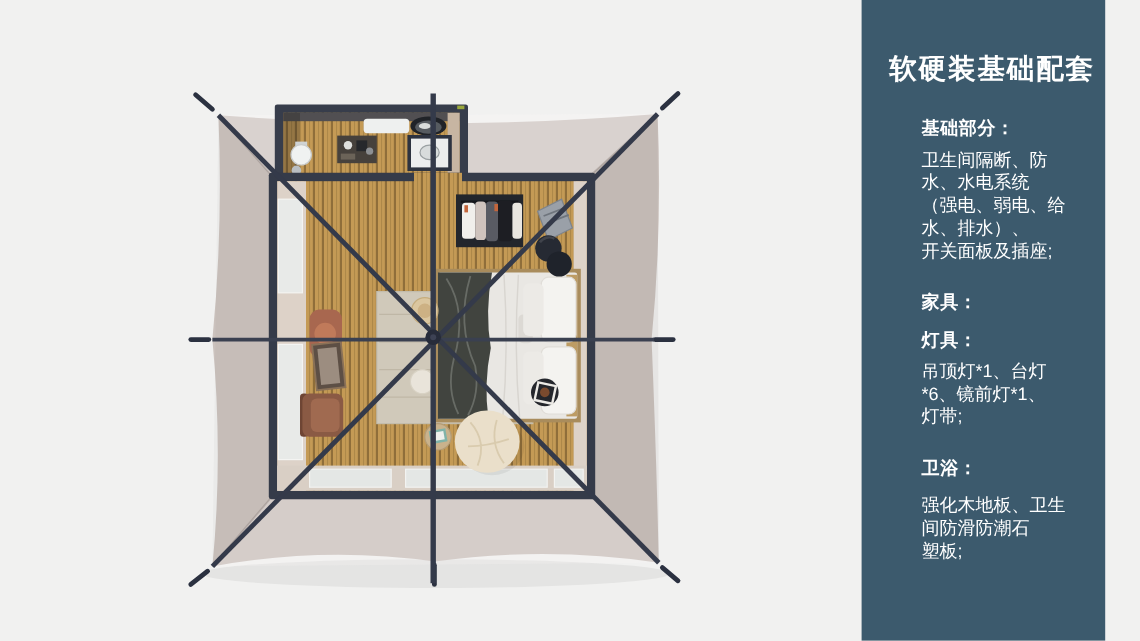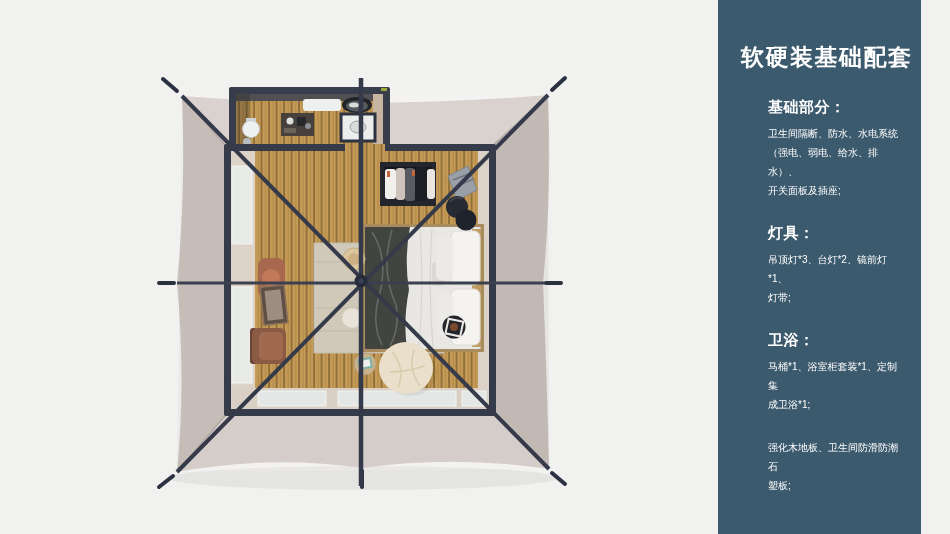--- a/index.html
+++ b/index.html
@@ -6,21 +6,21 @@
   body{width:950px;height:534px;overflow:hidden;background:var(--background,#f1f1f0);
        font-family:"Liberation Sans","DejaVu Sans",sans-serif}
   .app{display:flex;width:832px;height:534px}
   .render{width:718px;height:534px;position:relative}
   .render svg{display:block}
   .sidebar{width:232px;height:534px;box-sizing:border-box;background:var(--sidebar-bg,#3c5a6d);
            color:var(--sidebar-text,#ffffff);padding:42px 8px 0 38px}
   .sidebar h1{font-size:23px;font-weight:bold;letter-spacing:1.5px;margin:0 0 25px -15px;white-space:nowrap}
   .sidebar section{margin:12px}
   .sidebar h2{font-size:15px;font-weight:bold;margin:0 0 7px 0;letter-spacing:.5px}
-  .sidebar p{font-size:10px;line-height:19px;margin:0 0 24px 0;white-space:pre-line}
+  .sidebar p{font-size:15px;line-height:19px;margin:0 0 24px 0;white-space:pre-line}
 </style>
 </head>
 <body>
 
 <div class="app">
 
   <div class="render">
     <svg width="718" height="534" viewBox="0 0 718 534">
       <defs>
         <pattern id="wood" width="7.5" height="40" patternUnits="userSpaceOnUse">
@@ -201,32 +201,31 @@
     <h1>软硬装基础配套</h1>
 
     <section>
       <h2>基础部分：</h2>
       <p>卫生间隔断、防水、水电系统
 （强电、弱电、给水、排水）、
 开关面板及插座;</p>
     </section>
 
     <section>
+      <h2>家具：</h2>
     </section>
 
     <section>
       <h2>灯具：</h2>
-      <p>吊顶灯*3、台灯*2、镜前灯*1、
+      <p>吊顶灯*1、台灯*6、镜前灯*1、
 灯带;</p>
     </section>
 
     <section>
       <h2>卫浴：</h2>
-      <p>马桶*1、浴室柜套装*1、定制集
-成卫浴*1;</p>
     </section>
 
     <section>
       <p>强化木地板、卫生间防滑防潮石
 塑板;</p>
     </section>
   </aside>
 </div>
 
 </body></html>

